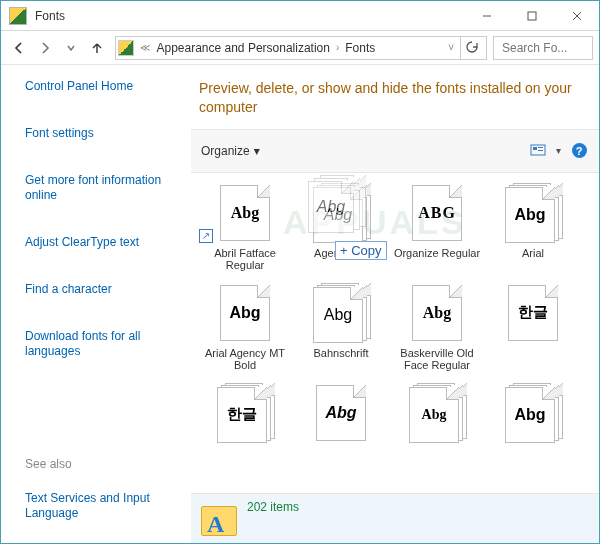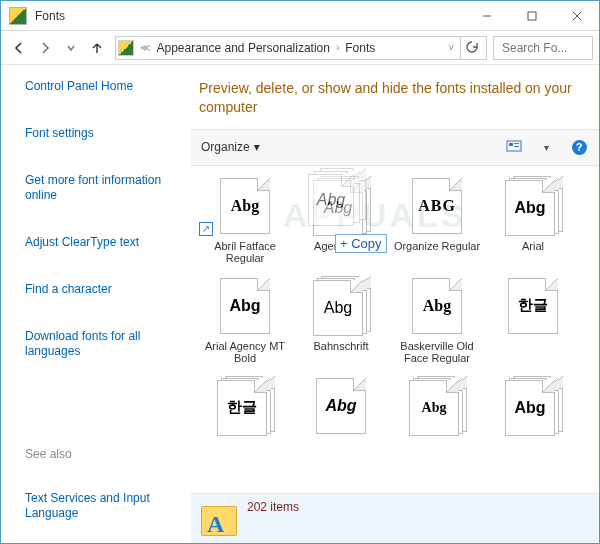--- a/index.html
+++ b/index.html
@@ -114,44 +114,43 @@
     text-decoration: none;
     display: block;
     margin-bottom: 12px;
     line-height: 1.25;
     font-size: 12px;
   }
   .sidebar .gap-flex { flex: 1; }
   .sidebar .see-also {
     color: #888;
     font-size: 12px;
-    margin-bottom: 10px;
   }
 
   .main {
     flex: 1;
     display: flex;
     flex-direction: column;
     min-width: 0;
   }
   .main-header {
     color: #a16207;
     font-size: 14px;
     padding: 14px 20px 12px 8px;
     line-height: 1.35;
   }
   .toolbar {
-    height: 37px;
+    height: 44px;
     border-top: 1px solid #e5e5e5;
     border-bottom: 1px solid #e5e5e5;
     background: #f7f7f7;
     display: flex;
     align-items: center;
     padding: 0 10px;
-    gap: 20px;
+    gap: 8px;
   }
   .toolbar .organize {
     display: flex; align-items: center; gap: 4px;
     color: #333;
   }
   .toolbar .flex { flex: 1; }
   .toolbar .view-icon, .toolbar .help-icon {
     width: 20px; height: 20px;
     display: flex; align-items: center; justify-content: center;
   }
@@ -279,21 +278,21 @@
     border-radius: 2px;
   }
   .statusbar .folder-icon .letter {
     position: absolute;
     left: 6px; bottom: -2px;
     font-family: Georgia, serif;
     font-size: 24px;
     color: #1e7cd6;
     font-weight: bold;
   }
-  .statusbar .count { color: #7f1d1d; font-size: 12px; align-self: flex-start; margin-top: 6px;}
+  .statusbar .count { color: #15803d; font-size: 12px; align-self: flex-start; margin-top: 6px;}
 
   .watermark {
     position: absolute;
     left: 92px; top: 30px;
     font-size: 34px;
     font-weight: 800;
     letter-spacing: 3px;
     color: rgba(120,180,140,0.18);
     pointer-events: none;
     z-index: 1;

